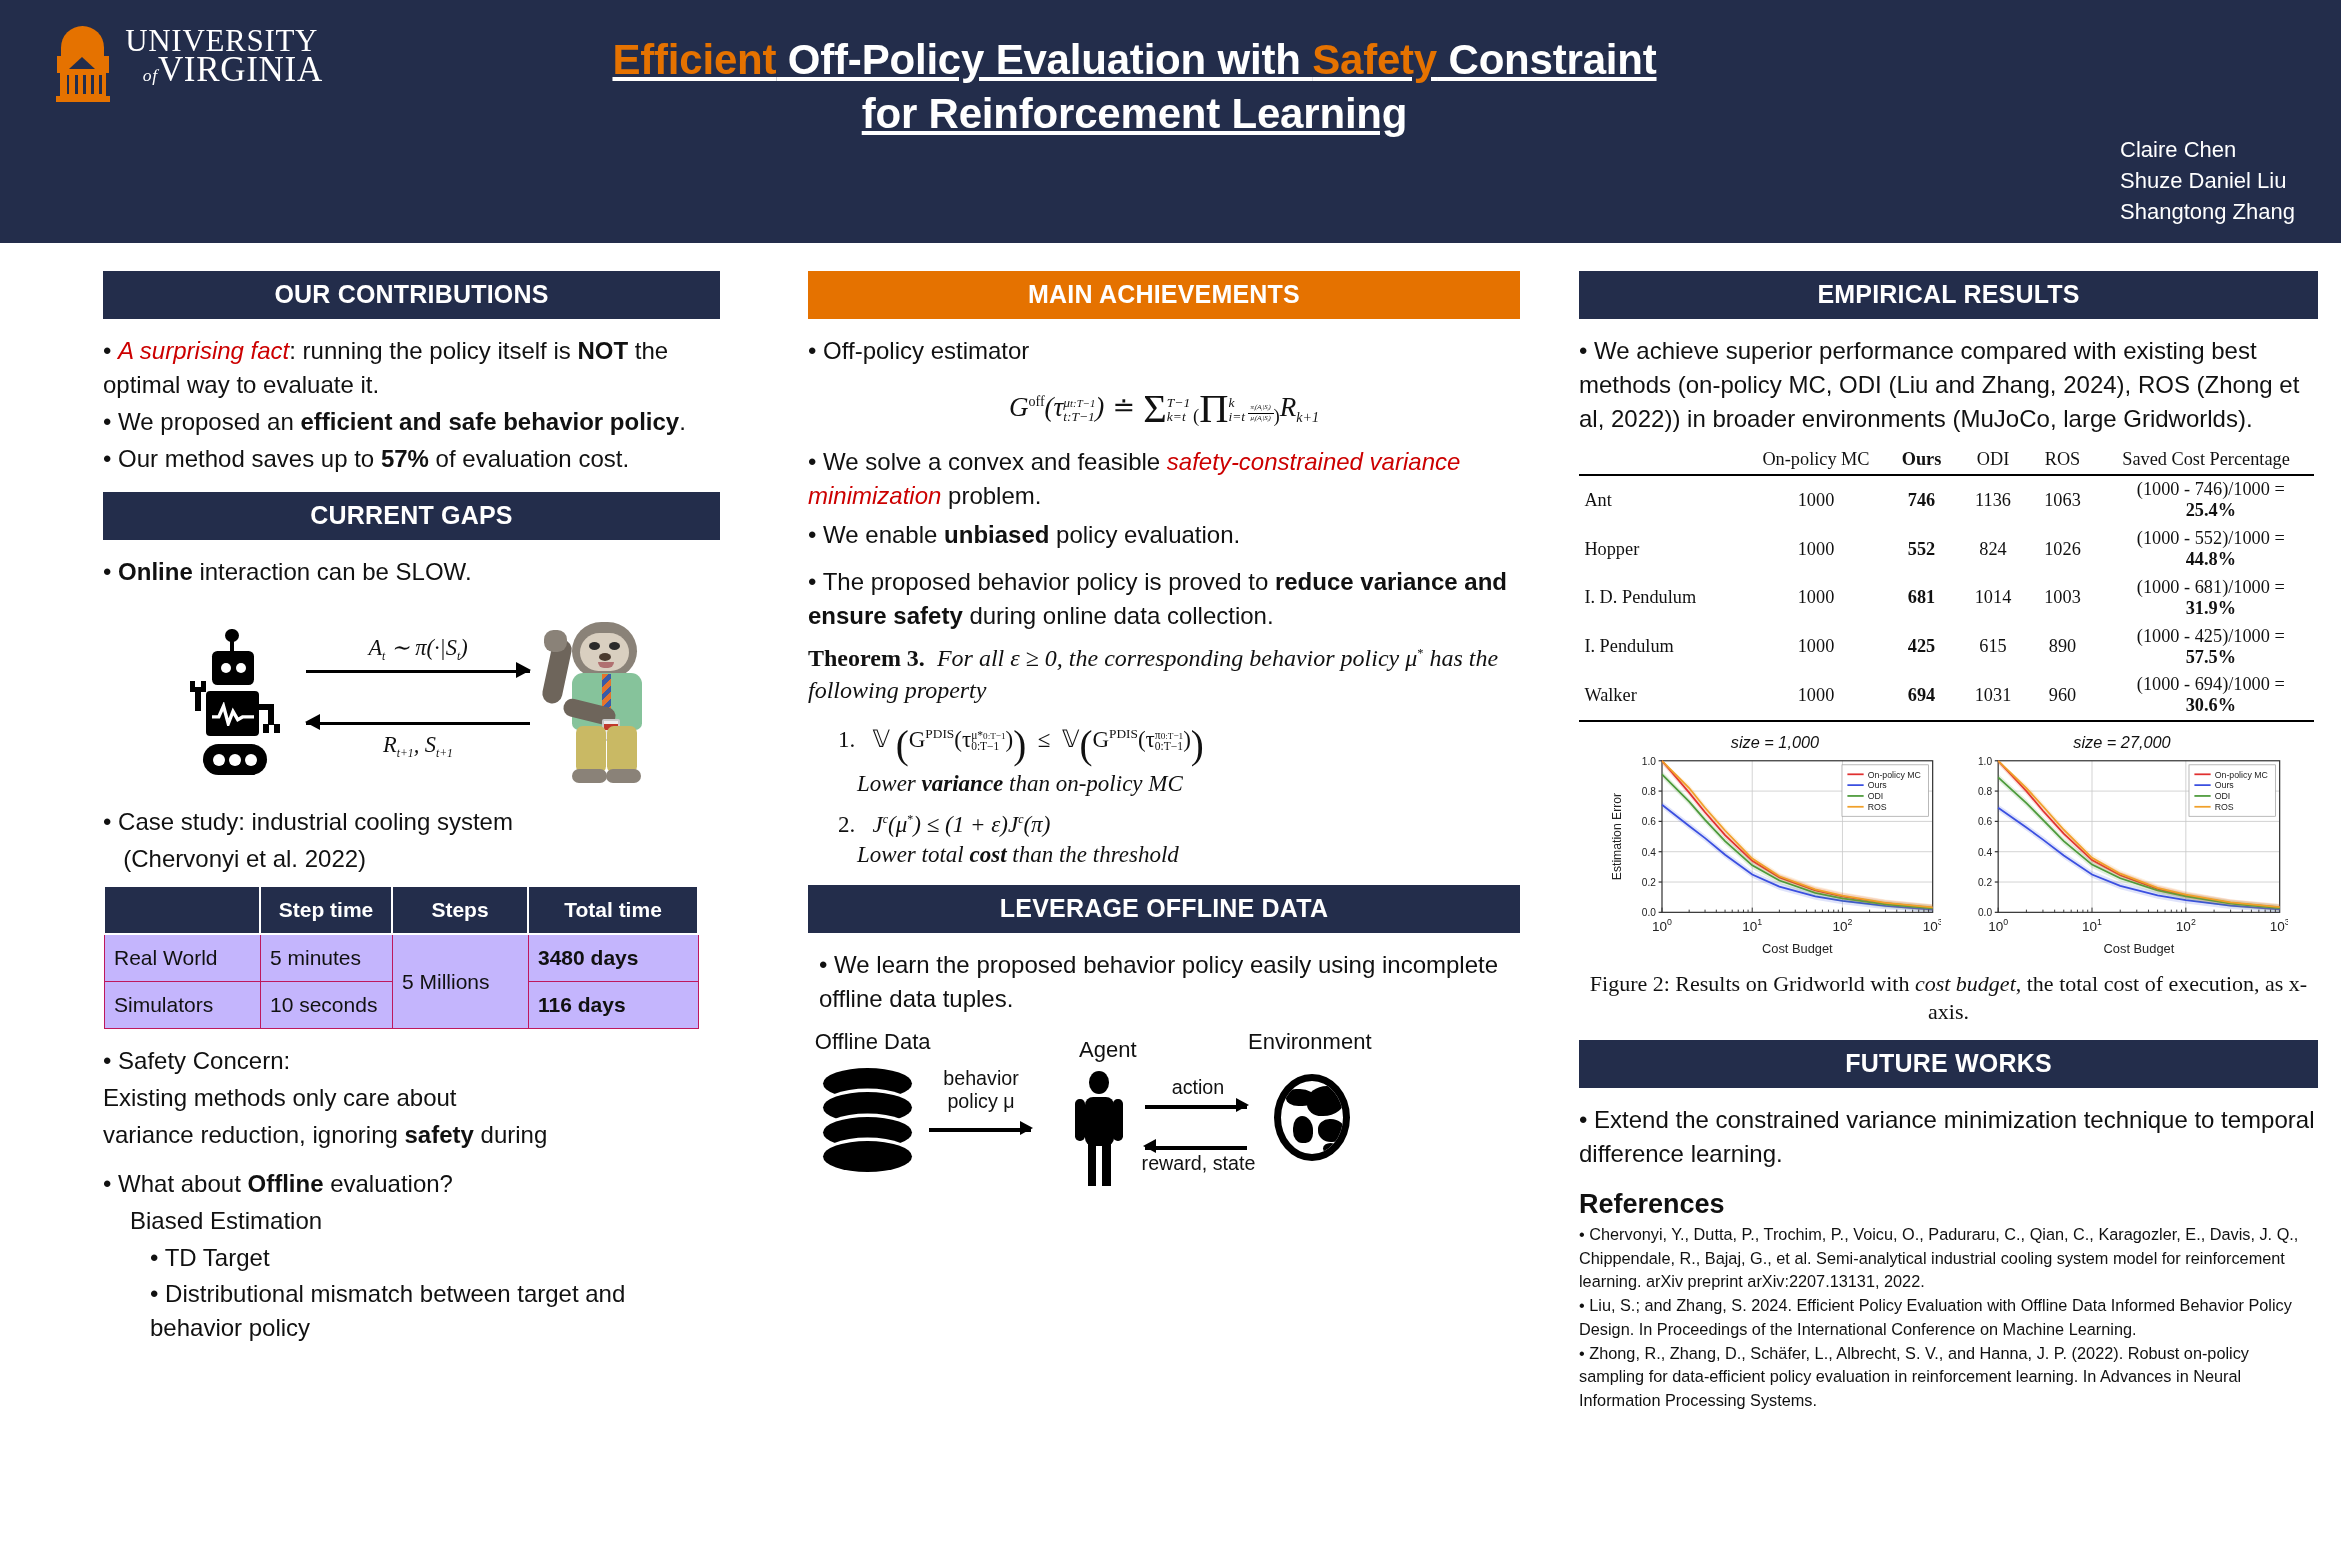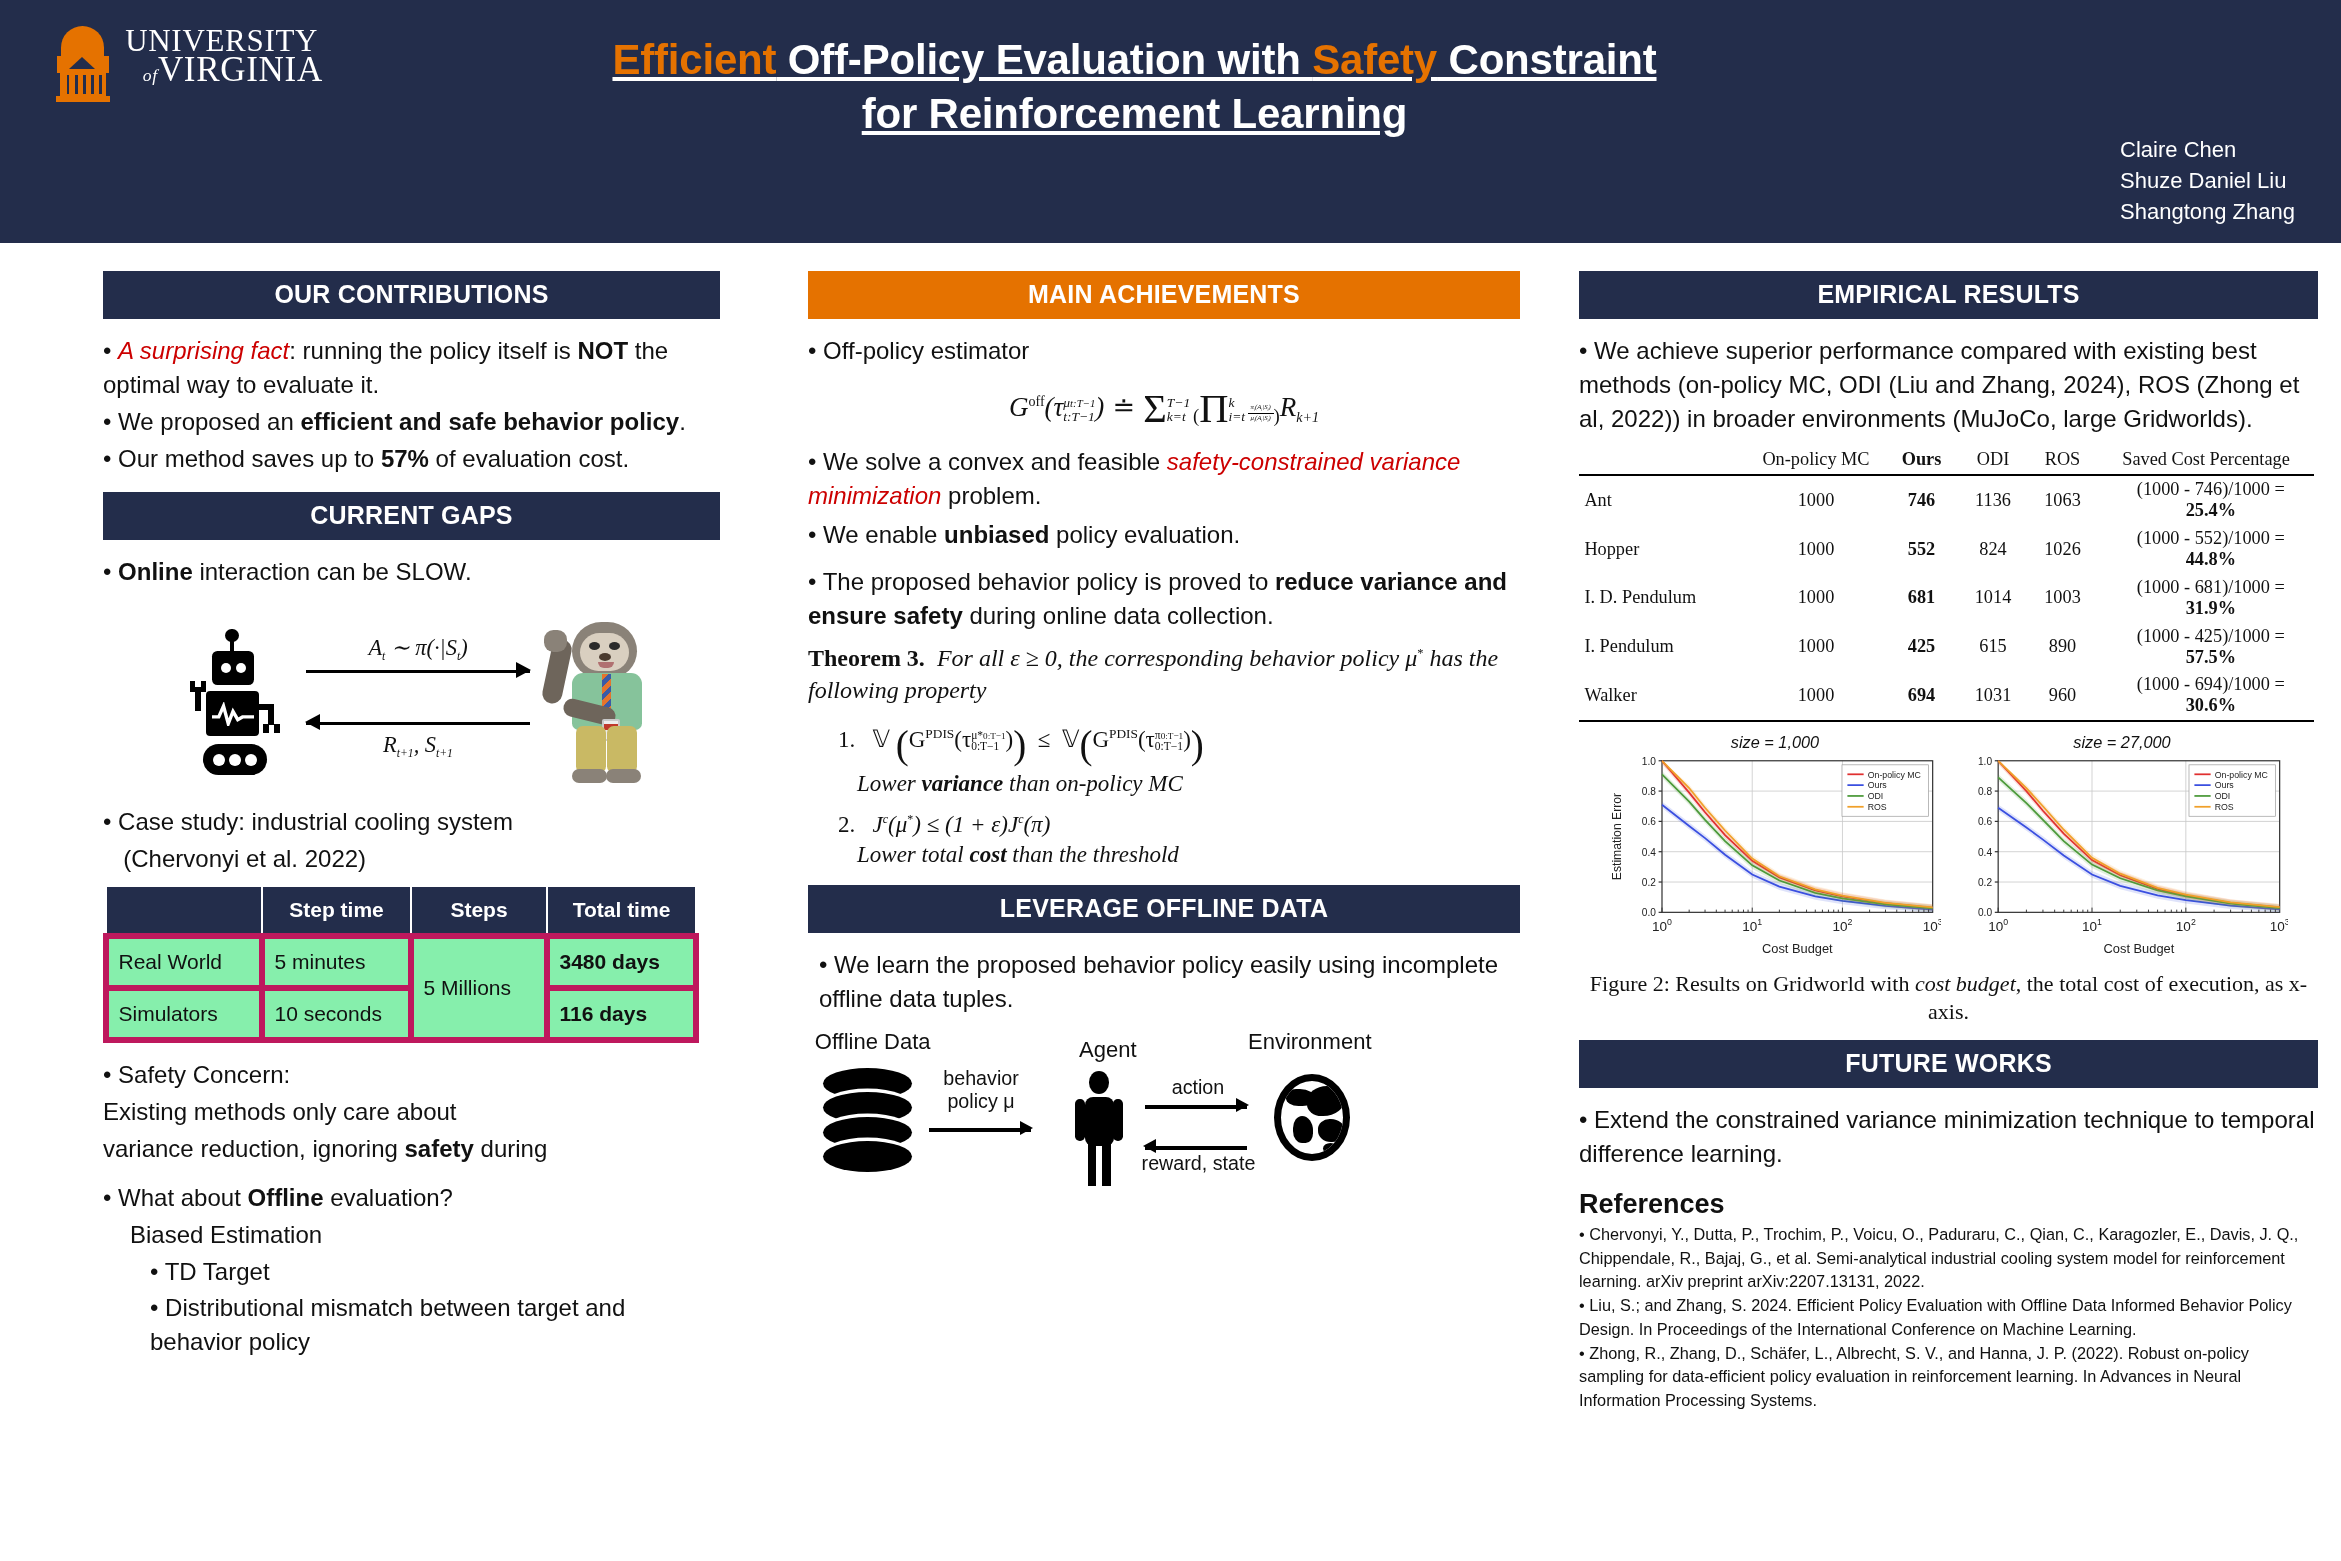--- a/index.html
+++ b/index.html
@@ -63,21 +63,21 @@
   .sloth { position:absolute; left:434px; top:13.6px; width:125px; height:169px; }
   .arrows-mid { position:absolute; left:203px; top:31px; width:224px; }
   .math-lbl { font-family:"Liberation Serif", serif; font-style:italic; font-size:22.4px; text-align:center; }
   .arrow-line { position:relative; height:3.4px; background:#000; margin:6.8px 0; }
   .arrow-line.right::after { content:""; position:absolute; right:-1.4px; top:-7.5px; border-left:15px solid #000; border-top:8.8px solid transparent; border-bottom:8.8px solid transparent; }
   .arrow-line.left::before { content:""; position:absolute; left:-1.4px; top:-7.5px; border-right:15px solid #000; border-top:8.8px solid transparent; border-bottom:8.8px solid transparent; }
 
   
   table.case { border-collapse:collapse; width:596px; margin-top:9.5px; font-size:21px; }
   table.case th { background:#232D4B; color:#fff; font-weight:bold; padding:11px 6.8px; text-align:center; border:2px solid #fff; }
-  table.case td { background:#86efac; padding:11px 9.5px; text-align:left; border:6px solid #be185d; }
+  table.case td { background:#c4b5fd; padding:11px 9.5px; text-align:left; border:1px solid #be185d; }
   td.ctr { text-align:center; }
   td.bld { font-weight:bold; text-align:center; }
 
   
   .formula { font-family:"Liberation Serif", serif; text-align:center; margin:17.6px 0 2.7px 0; }
   .mf { font-size:27px; font-style:italic; }
   sup.s, sub.s { font-size:0.52em; font-style:normal; }
   sub.si { font-size:0.52em; font-style:italic; }
   .upr { font-style:normal; }
   .bigop { font-size:1.5em; font-style:normal; vertical-align:-0.16em; }
@@ -252,21 +252,21 @@
 
   <div class="body-txt" style="margin-top:5.4px">
     <p>• <span>Case study: industrial cooling system</span></p>
     <p style="padding-left:20.3px">(Chervonyi et al. 2022)</p>
   </div>
 
   <table class="case">
     <tbody>
         <tr>
       <th style="width:156px"></th>
-      <th style="width:149px">Step time</th>
+      <th style="width:132px">Step time</th>
       <th style="width:136px">Steps</th>
       <th>Total time</th>
     </tr>
     <tr>
       <td>Real World</td>
       <td>5 minutes</td>
       <td class="ctr" rowspan="2">5 Millions</td>
       <td class="bld">3480 days</td>
     </tr>
     <tr>

